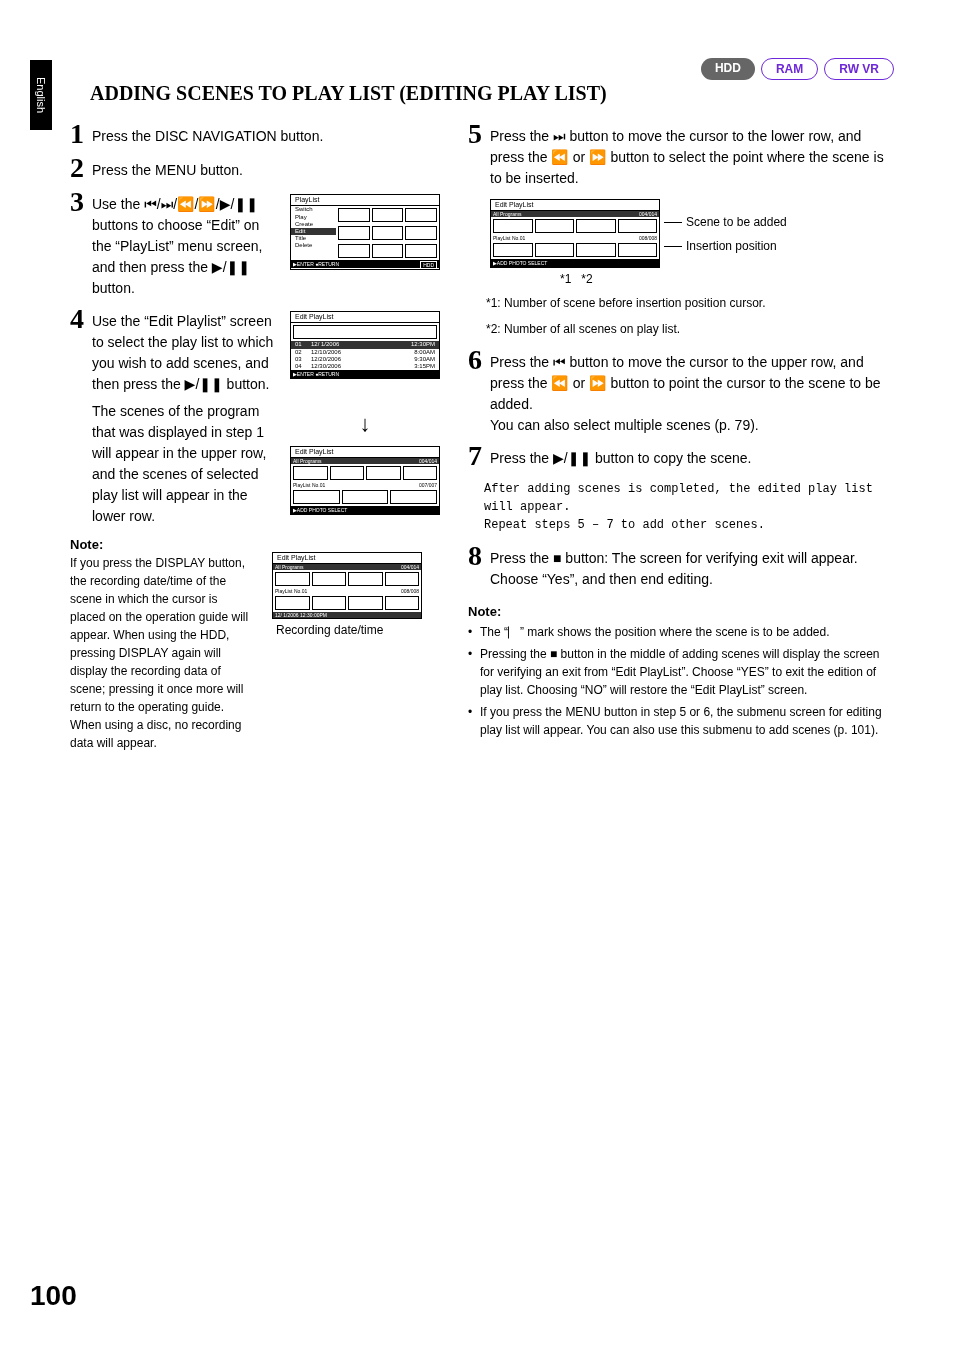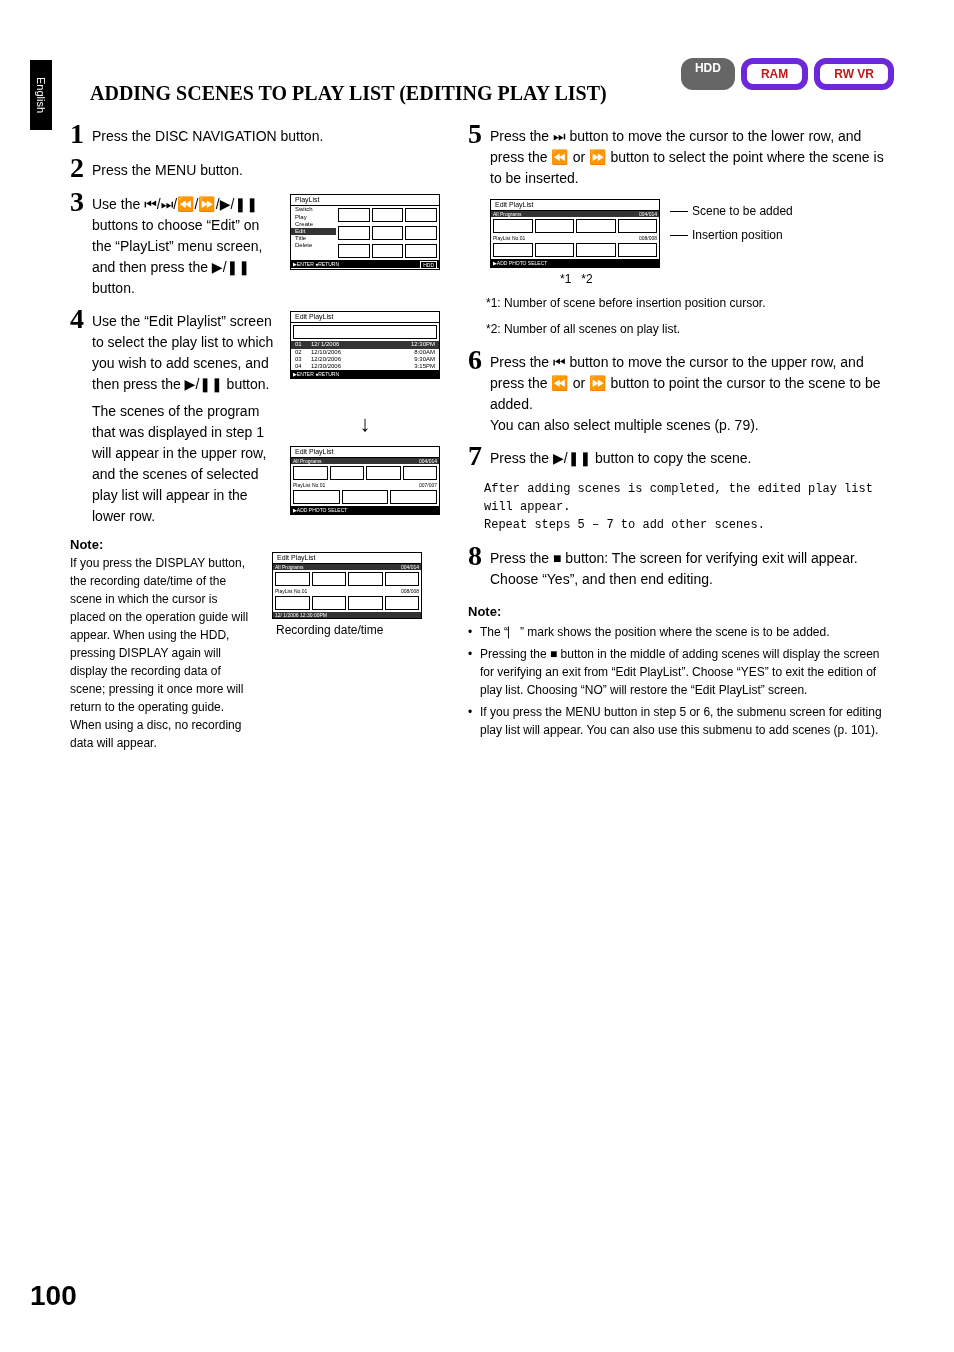--- a/index.html
+++ b/index.html
@@ -33,21 +33,21 @@
     display: flex;
     gap: 6px;
   }
   .badge {
     border-radius: 12px;
     padding: 3px 14px;
     font-size: 12px;
     font-weight: bold;
   }
   .badge-dark { background: #666; color: #fff; }
-  .badge-light { background: #fff; color: #b91c1c; border: 6px solid #6d28d9; }
+  .badge-light { background: #fff; color: #6d28d9; border: 1px solid #6d28d9; }
   .page-title {
     position: absolute;
     left: 90px;
     top: 82px;
     font-size: 20px;
     font-weight: bold;
     font-family: Liberation Serif, serif;
   }
   .content {
     position: absolute;
@@ -143,21 +143,21 @@
     display: flex;
     justify-content: space-between;
   }
   .fake-screen .strip-label.dark { background: #333; color: #fff; }
   .arrow-down {
     text-align: center;
     font-size: 22px;
     margin: 6px 0;
   }
   .caption { font-size: 12px; margin-top: 4px; padding-left: 4px; }
-  .callout-wrap { display: flex; gap: 10px; margin: 10px 0 4px 22px; }
+  .callout-wrap { display: flex; align-items: center; gap: 4px; margin: 10px 0 4px 22px; }
   .callout-labels { font-size: 12px; line-height: 2; }
   .callout-line { border-top: 1px solid #000; width: 18px; display: inline-block; vertical-align: middle; margin-right: 4px; }
   .star-labels { font-size: 12px; margin-left: 92px; margin-top: 2px; }
 </style>
 </head>
 <body>
 
 <div class="side-tab">English</div>
 
 <div class="badges">

